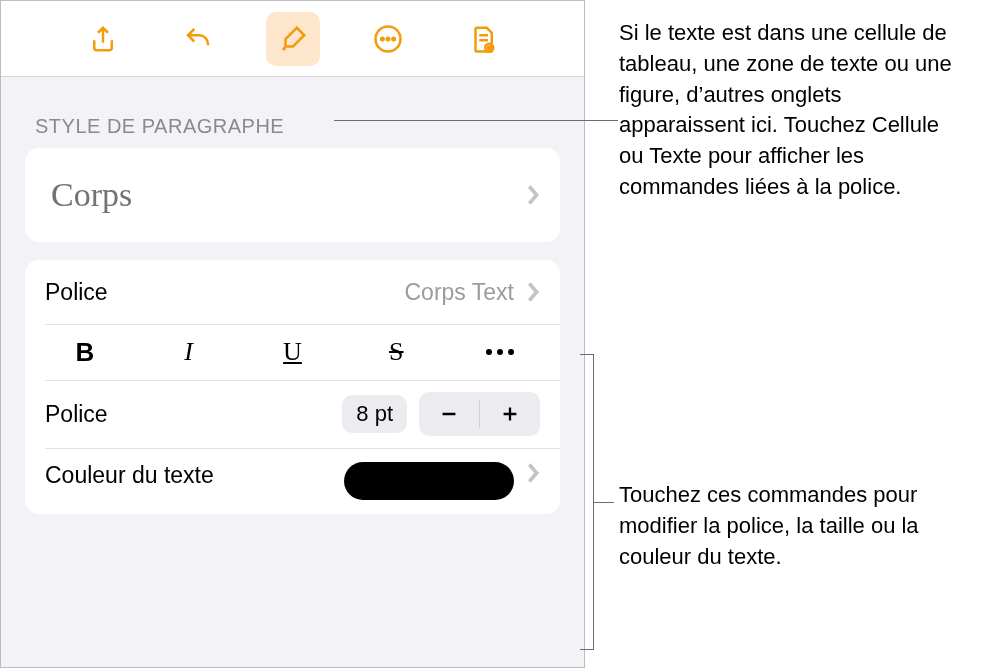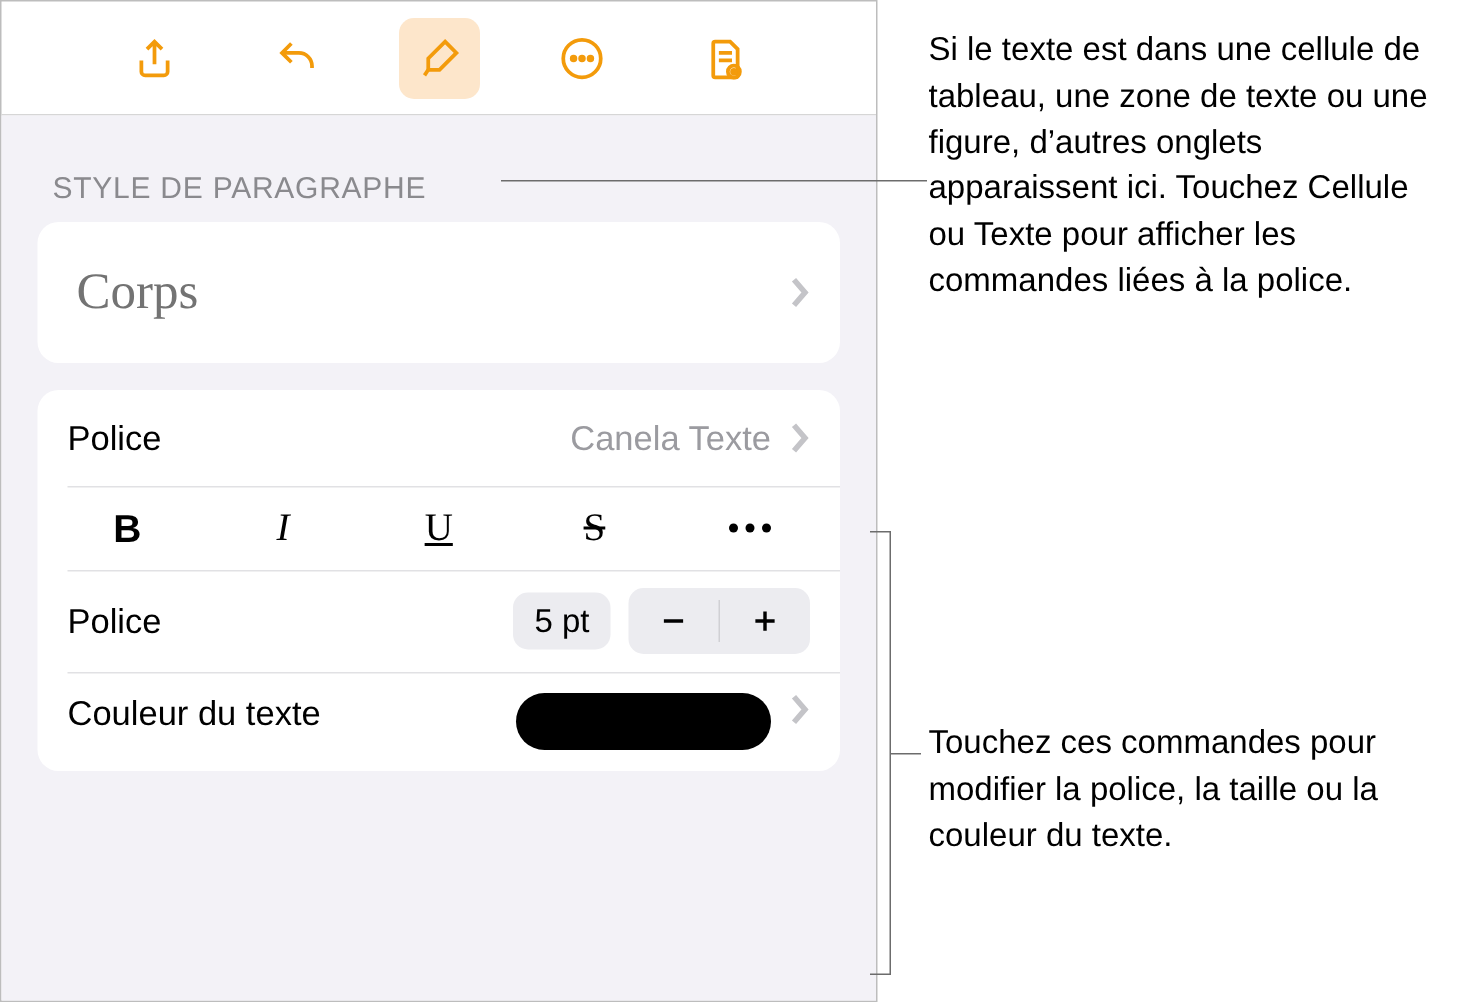--- a/index.html
+++ b/index.html
@@ -284,41 +284,41 @@
           <div class="style-name row-label">Corps</div>
           <div class="chevron"><svg viewBox="0 0 10 18">
                 <path d="M2 2l6 7-6 7"></path>
               </svg></div>
         </div>
       </div>
 
       <div class="card">
         <div class="row">
           <div class="row-label">Police</div>
-          <div class="row-value">Canela Texte</div>
+          <div class="row-value">Corps Text</div>
           <div class="chevron"><svg viewBox="0 0 10 18">
                 <path d="M2 2l6 7-6 7"></path>
               </svg></div>
         </div>
 
         <div class="format-row">
           <div class="fmt-btn bold">B</div>
           <div class="fmt-btn italic">I</div>
           <div class="fmt-btn underline">U</div>
           <div class="fmt-btn strike">S</div>
           <div class="fmt-btn more">
               <span></span>
               <span></span>
               <span></span>
             </div>
         </div>
 
         <div class="size-row">
           <div class="row-label">Police</div>
-          <div class="size-badge">5 pt</div>
+          <div class="size-badge">8 pt</div>
           <div class="stepper">
             <div class="stepper-btn">
               <svg viewBox="0 0 24 24">
                   <line x1="5" y1="12" x2="19" y2="12"></line>
                 </svg>
             </div>
             <div class="stepper-div"></div>
             <div class="stepper-btn">
               <svg viewBox="0 0 24 24">
                   <line x1="12" y1="5" x2="12" y2="19"></line>

